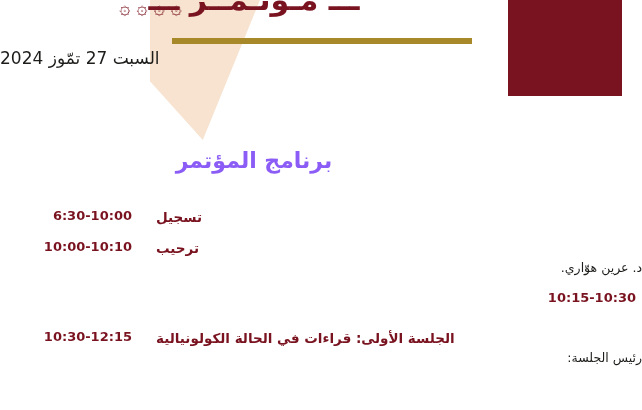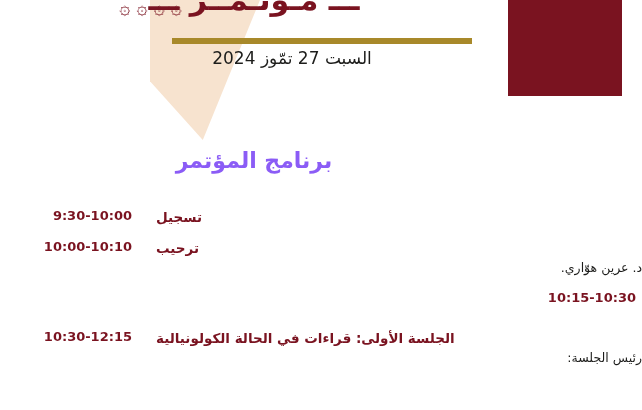--- a/index.html
+++ b/index.html
@@ -71,21 +71,21 @@
     letter-spacing: 0px;
     white-space: nowrap;
     direction: rtl;
   }
 
   .header-meta {
     position: absolute;
     top: 46px;
     left: 0;
     width: 584px;
-    text-align: center;
+    text-align: left;
     direction: rtl;
   }
   .header-meta .line {
     font-size: 17px;
     color: #1d1d1b;
     line-height: 1.5;
   }
 
   
   .program-title {
@@ -170,21 +170,21 @@
 </div>
 
 <div class="program-title">برنامج المؤتمر</div>
 
 <div class="schedule">
 
   <div class="row">
     <div class="content">
       <div class="item-title">تسجيل</div>
     </div>
-    <div class="time">9:30-10:00</div>
+    <div class="time">6:30-10:00</div>
   </div>
 
   <div class="row">
     <div class="content">
       <div class="item-title">ترحيب</div>
       <div class="item-sub">د. عرين هوّاري.</div>
     </div>
     <div class="time">10:00-10:10</div>
   </div>
 

